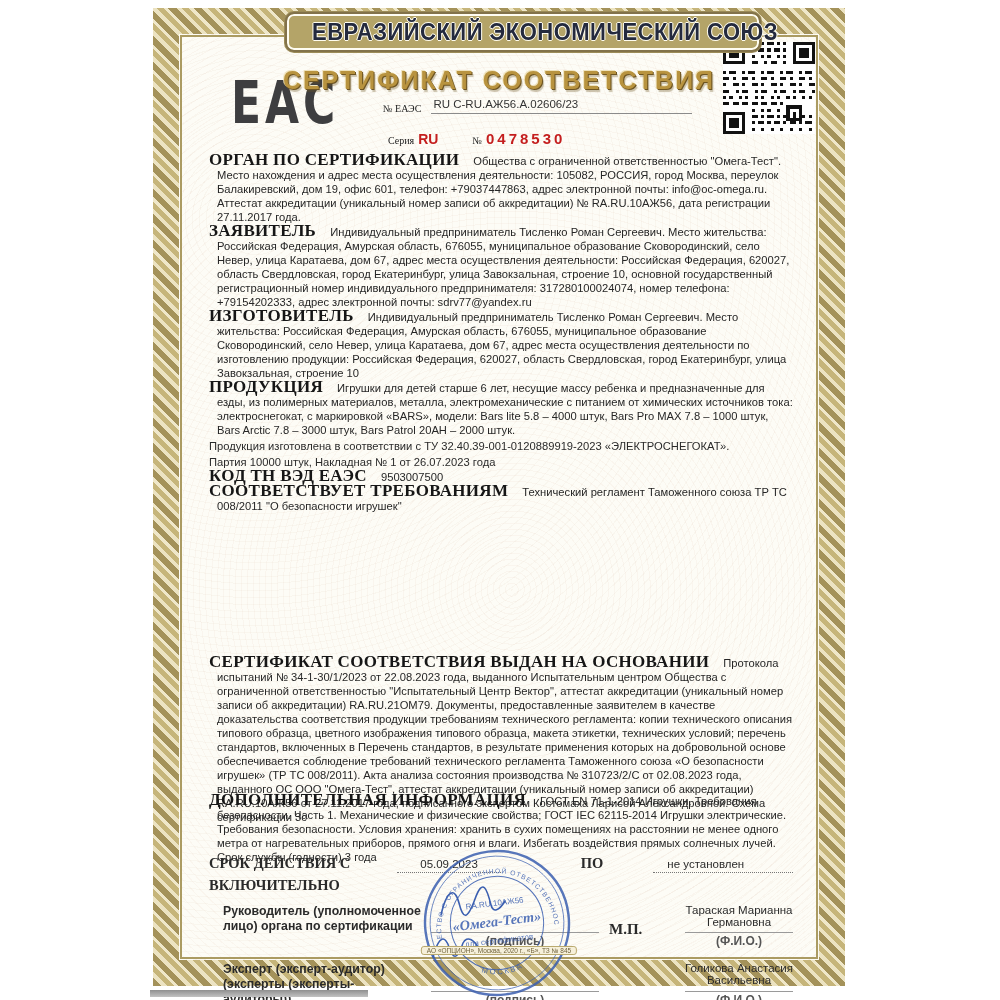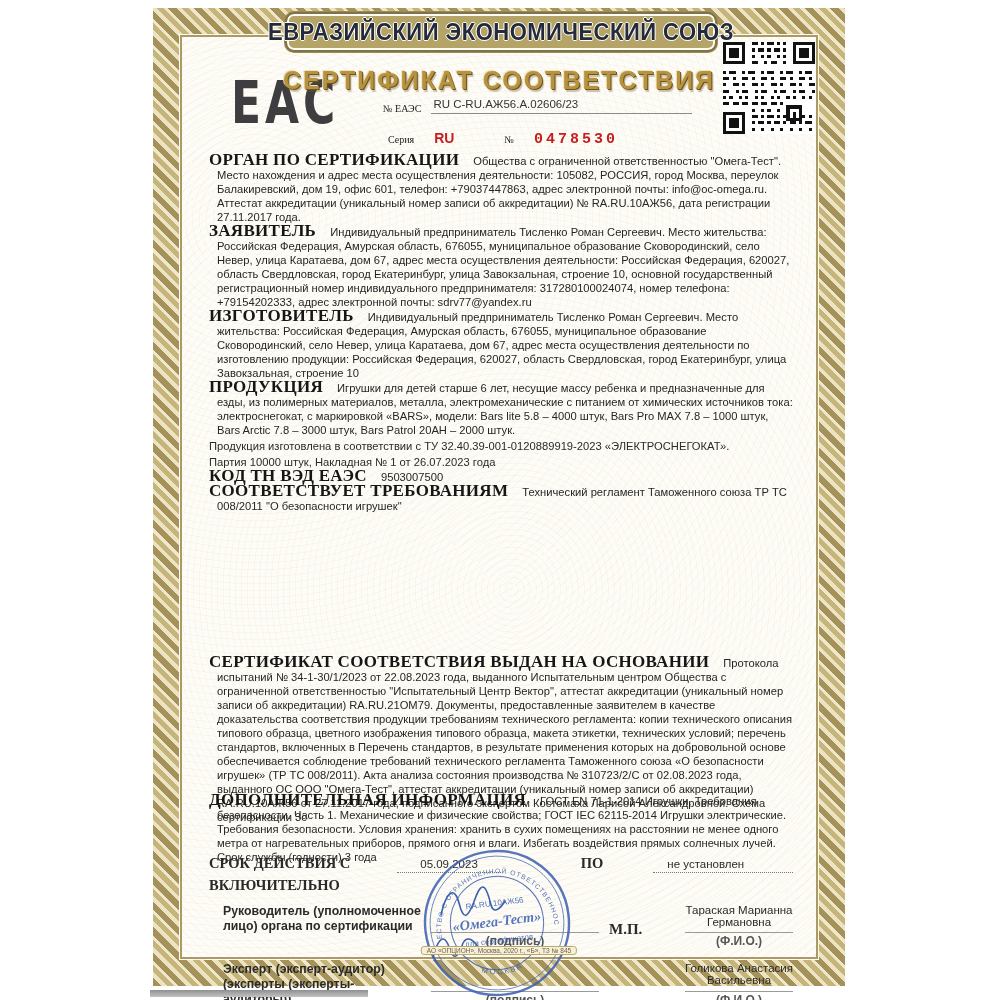--- a/index.html
+++ b/index.html
@@ -11,35 +11,35 @@
         background:
           repeating-radial-gradient(circle at 52% 60%, rgba(195,125,95,.05) 0 1px, transparent 1px 6px),
           repeating-radial-gradient(circle at 12% 20%, rgba(180,140,100,.05) 0 1px, transparent 1px 7px),
           #fdfcf6;}
   .cert::after{content:'';position:absolute;inset:1px;border:2px solid #ab9b62;pointer-events:none;}
   .inner{position:absolute;inset:0;padding:119px 26px 0 30px;box-sizing:border-box;}
   
   .banner{position:absolute;left:106px;top:-22px;width:428px;height:36px;z-index:3;
           background:#b4a468;border:2px solid #82724a;border-radius:9px;
           box-shadow:inset 0 0 0 2px #fffdf2, 0 0 0 1px #9c8c58;
-          display:flex;align-items:center;justify-content:center;}
+          display:flex;align-items:center;justify-content:center;padding-left:44px;}
   .banner span{font-weight:bold;font-size:22px;letter-spacing:.5px;color:#242a3e;transform:scaleY(1.12);
           text-shadow:-1px 0 0 #fffdf0,1px 0 0 #fffdf0,0 -1px 0 #fffdf0,0 1px 0 #fffdf0;white-space:nowrap;}
   .eac{position:absolute;left:52px;top:34px;font-family:"DejaVu Sans",sans-serif;font-weight:bold;
        font-size:44px;letter-spacing:4px;color:#3e3e40;transform:scaleY(1.35);transform-origin:top;}
   .title{position:absolute;left:0;right:0;top:32px;text-align:center;font-weight:bold;font-size:25px;
          letter-spacing:2px;color:#b8933f;transform:scaleY(1.05);
          text-shadow:1px 1px 0 #6e5522,2px 2px 1px rgba(110,85,34,.35),-1px -1px 0 #efe3bd;}
   .numline{position:absolute;left:204px;top:64px;display:flex;align-items:flex-end;gap:10px;}
   .numlabel,.serlabel,.nosign{font-family:"Liberation Serif",serif;font-size:10px;color:#222;}
   .numvalue{display:inline-block;width:255px;border-bottom:1px solid #8b8b8b;
             font-size:11.5px;color:#333;padding:0 4px 3px 2px;}
-  .serline{position:absolute;left:209px;top:96px;display:flex;align-items:baseline;gap:20px;}
+  .serline{position:absolute;left:209px;top:96px;display:flex;align-items:baseline;gap:4px;}
   .ru-red{font-weight:bold;font-size:14px;color:#c41e1e;margin-right:30px;}
-  .serial{font-family:Liberation Mono, monospace;font-weight:bold;font-size:15px;
+  .serial{font-family:Liberation Sans, sans-serif;font-weight:bold;font-size:15px;
           letter-spacing:3px;color:#c41e1e;}
   .qr{position:absolute;left:544px;top:8px;width:92px;height:92px;}
   
   p.sec{margin:0;padding-left:8px;text-indent:-8px;font-size:11.2px;line-height:14px;color:#262626;}
   .h{font-family:"Liberation Serif",serif;font-weight:bold;font-size:17px;letter-spacing:.3px;
      color:#161616;margin-right:14px;}
   .m1{margin-top:20px;} .m2{margin-top:12px;} .m3{margin-top:14px;} .m4{margin-top:22px;} .m5{margin-top:14px;}
   .subline{margin:2px 0 0 0;font-size:11.2px;line-height:14px;}
   .basis{position:absolute;top:621px;left:30px;right:26px;}
   .dop{position:absolute;top:759px;left:30px;right:26px;}

